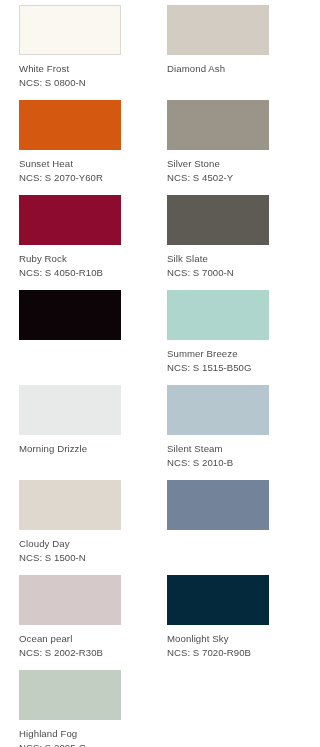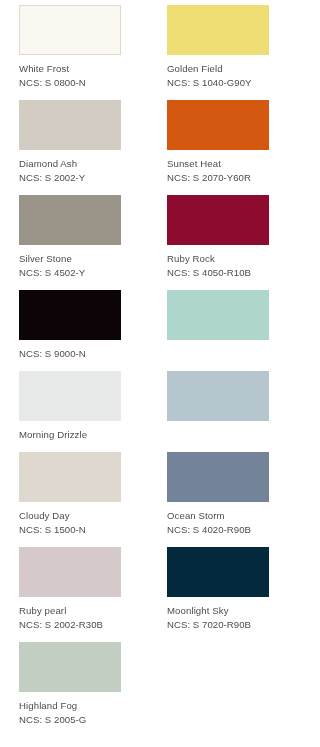--- a/index.html
+++ b/index.html
@@ -60,31 +60,23 @@
 
 <div class="palette">
     <div class="swatch-card">
       <div class="swatch-chip bordered" style="background-color: rgb(251, 248, 242);"></div>
       <div class="swatch-meta">
         <span class="swatch-name">White Frost</span>
         <span class="swatch-code">NCS: S 0800-N</span>
       </div>
     </div>
     <div class="swatch-card">
-      <div class="swatch-chip" style="background-color: rgb(239, 222, 116);"></div>
-      <div class="swatch-meta">
-        <span class="swatch-name">Golden Field</span>
-        <span class="swatch-code">NCS: S 1040-G90Y</span>
-      </div>
-    </div>
-    <div class="swatch-card">
       <div class="swatch-chip" style="background-color: rgb(210, 204, 194);"></div>
       <div class="swatch-meta">
         <span class="swatch-name">Diamond Ash</span>
-        <span class="swatch-code">NCS: S 2002-Y</span>
       </div>
     </div>
     <div class="swatch-card">
       <div class="swatch-chip" style="background-color: rgb(212, 88, 15);"></div>
       <div class="swatch-meta">
         <span class="swatch-name">Sunset Heat</span>
         <span class="swatch-code">NCS: S 2070-Y60R</span>
       </div>
     </div>
     <div class="swatch-card">
@@ -95,55 +87,65 @@
       </div>
     </div>
     <div class="swatch-card">
       <div class="swatch-chip" style="background-color: rgb(140, 11, 46);"></div>
       <div class="swatch-meta">
         <span class="swatch-name">Ruby Rock</span>
         <span class="swatch-code">NCS: S 4050-R10B</span>
       </div>
     </div>
     <div class="swatch-card">
+      <div class="swatch-chip" style="background-color: rgb(94, 91, 85);"></div>
+      <div class="swatch-meta">
+        <span class="swatch-name">Silk Slate</span>
+        <span class="swatch-code">NCS: S 7000-N</span>
+      </div>
+    </div>
+    <div class="swatch-card">
       <div class="swatch-chip" style="background-color: rgb(13, 4, 8);"></div>
       <div class="swatch-meta">
-        <span class="swatch-code">NCS: S 9000-N</span>
       </div>
     </div>
     <div class="swatch-card">
       <div class="swatch-chip" style="background-color: rgb(175, 214, 205);"></div>
+      <div class="swatch-meta">
+        <span class="swatch-name">Summer Breeze</span>
+        <span class="swatch-code">NCS: S 1515-B50G</span>
+      </div>
     </div>
     <div class="swatch-card">
       <div class="swatch-chip" style="background-color: rgb(232, 234, 233);"></div>
       <div class="swatch-meta">
         <span class="swatch-name">Morning Drizzle</span>
       </div>
     </div>
     <div class="swatch-card">
       <div class="swatch-chip" style="background-color: rgb(182, 198, 206);"></div>
+      <div class="swatch-meta">
+        <span class="swatch-name">Silent Steam</span>
+        <span class="swatch-code">NCS: S 2010-B</span>
+      </div>
     </div>
     <div class="swatch-card">
       <div class="swatch-chip" style="background-color: rgb(223, 216, 206);"></div>
       <div class="swatch-meta">
         <span class="swatch-name">Cloudy Day</span>
         <span class="swatch-code">NCS: S 1500-N</span>
       </div>
     </div>
     <div class="swatch-card">
       <div class="swatch-chip" style="background-color: rgb(115, 131, 153);"></div>
-      <div class="swatch-meta">
-        <span class="swatch-name">Ocean Storm</span>
-        <span class="swatch-code">NCS: S 4020-R90B</span>
-      </div>
     </div>
     <div class="swatch-card">
       <div class="swatch-chip" style="background-color: rgb(213, 201, 201);"></div>
       <div class="swatch-meta">
-        <span class="swatch-name">Ruby pearl</span>
+        <span class="swatch-name">Ocean pearl</span>
         <span class="swatch-code">NCS: S 2002-R30B</span>
       </div>
     </div>
     <div class="swatch-card">
       <div class="swatch-chip" style="background-color: rgb(4, 41, 61);"></div>
       <div class="swatch-meta">
         <span class="swatch-name">Moonlight Sky</span>
         <span class="swatch-code">NCS: S 7020-R90B</span>
       </div>
     </div>

